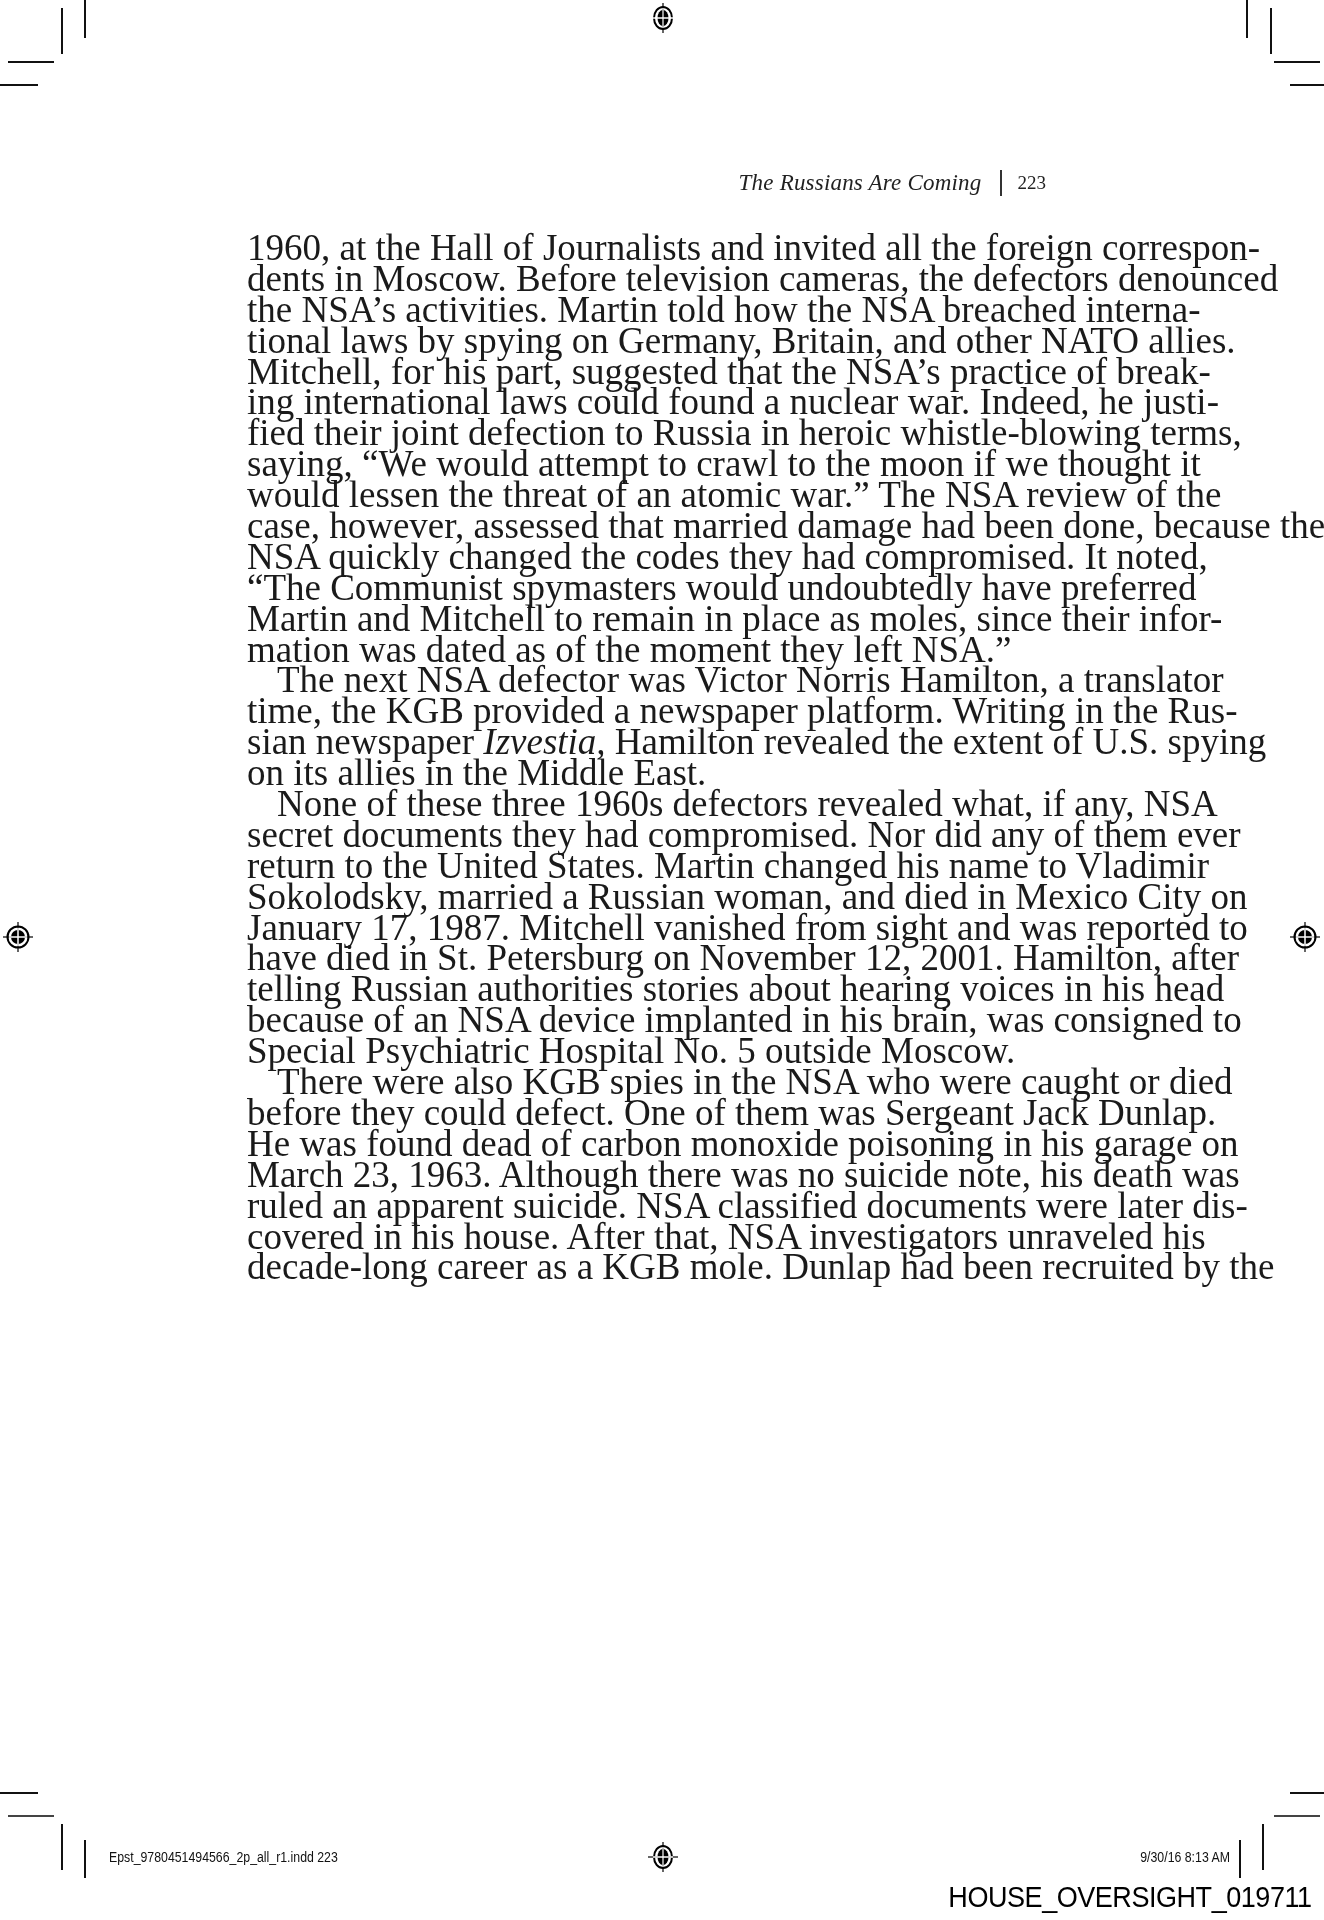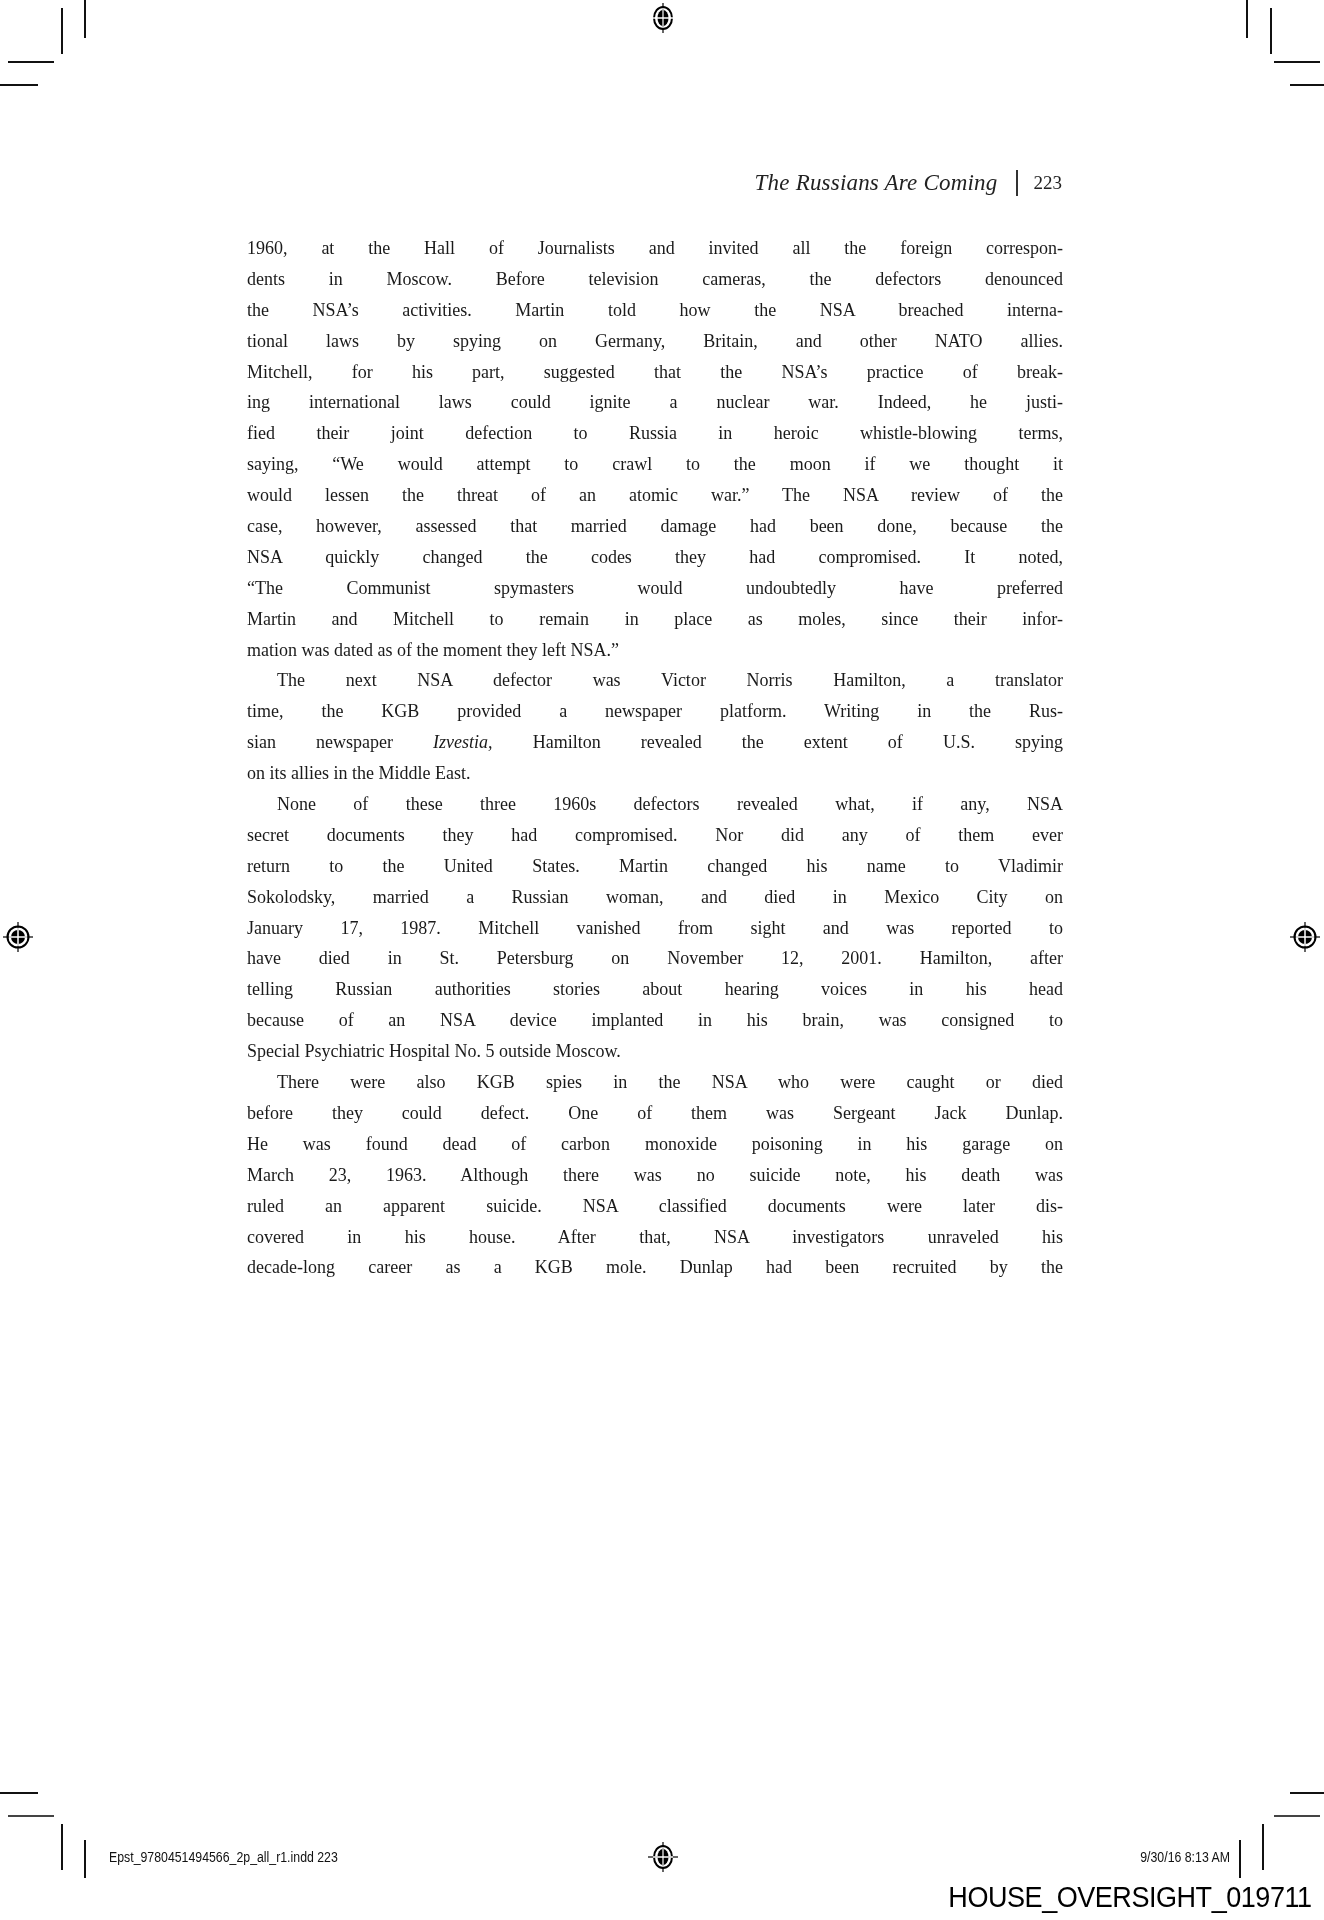--- a/index.html
+++ b/index.html
@@ -10,34 +10,34 @@
   .mark { position: absolute; background: #111; }
   .v { width: 2px; }
   .h { height: 2px; }
   .thin { background: #444; }
 
   
   .reg { position: absolute; width: 30px; height: 30px; }
 
   
   .running-head {
-    position: absolute; top: 170px; right: 262px;
+    position: absolute; top: 170px; right: 278px;
     font-family: "DejaVu Serif", "Liberation Serif", serif;
     font-size: 21px; color: #222; white-space: nowrap;
     display: flex; align-items: center; gap: 0;
   }
   .running-head .title { font-style: italic; font-family: "Liberation Serif", serif; font-size: 23px; letter-spacing: 0.2px; }
   .running-head .sep { display: inline-block; width: 2px; height: 26px; background: #333; margin: 0 16px 0 18px; }
   .running-head .folio { font-family: "Liberation Serif", serif; font-size: 19px; }
 
   
   .body-text {
     position: absolute; left: 247px; top: 233px; width: 816px;
     font-family: "Liberation Serif", serif;
-    font-size: 18px; line-height: 30.9px; color: #1a1a1a;
+    font-size: 37px; line-height: 30.9px; color: #1a1a1a;
   }
   .line {
     display: block; height: 30.9px; white-space: nowrap;
     text-align: justify; text-align-last: justify;
   }
   .line.last { text-align-last: left; }
   .line.indent { padding-left: 30px; }
 
   
   .slug {
@@ -114,21 +114,21 @@
     <span class="sep"></span>
     <span class="folio">223</span>
   </div>
 
   <div class="body-text" id="body-text">
       <span class="line">1960, at the Hall of Journalists and invited all the foreign correspon-</span>
       <span class="line">dents in Moscow. Before television cameras, the defectors denounced</span>
       <span class="line">the NSA’s activities. Martin told how the NSA breached interna-</span>
       <span class="line">tional laws by spying on Germany, Britain, and other NATO allies.</span>
       <span class="line">Mitchell, for his part, suggested that the NSA’s practice of break-</span>
-      <span class="line">ing international laws could ignite a nuclear war. Indeed, he justi-</span>
+      <span class="line">ing international laws could found a nuclear war. Indeed, he justi-</span>
       <span class="line">fied their joint defection to Russia in heroic whistle-blowing terms,</span>
       <span class="line">saying, “We would attempt to crawl to the moon if we thought it</span>
       <span class="line">would lessen the threat of an atomic war.” The NSA review of the</span>
       <span class="line">case, however, assessed that married damage had been done, because the</span>
       <span class="line">NSA quickly changed the codes they had compromised. It noted,</span>
       <span class="line">“The Communist spymasters would undoubtedly have preferred</span>
       <span class="line">Martin and Mitchell to remain in place as moles, since their infor-</span>
       <span class="line last">mation was dated as of the moment they left NSA.”</span>
       <span class="line indent">The next NSA defector was Victor Norris Hamilton, a translator</span>
       <span class="line">time, the KGB provided a newspaper platform. Writing in the Rus-</span>

